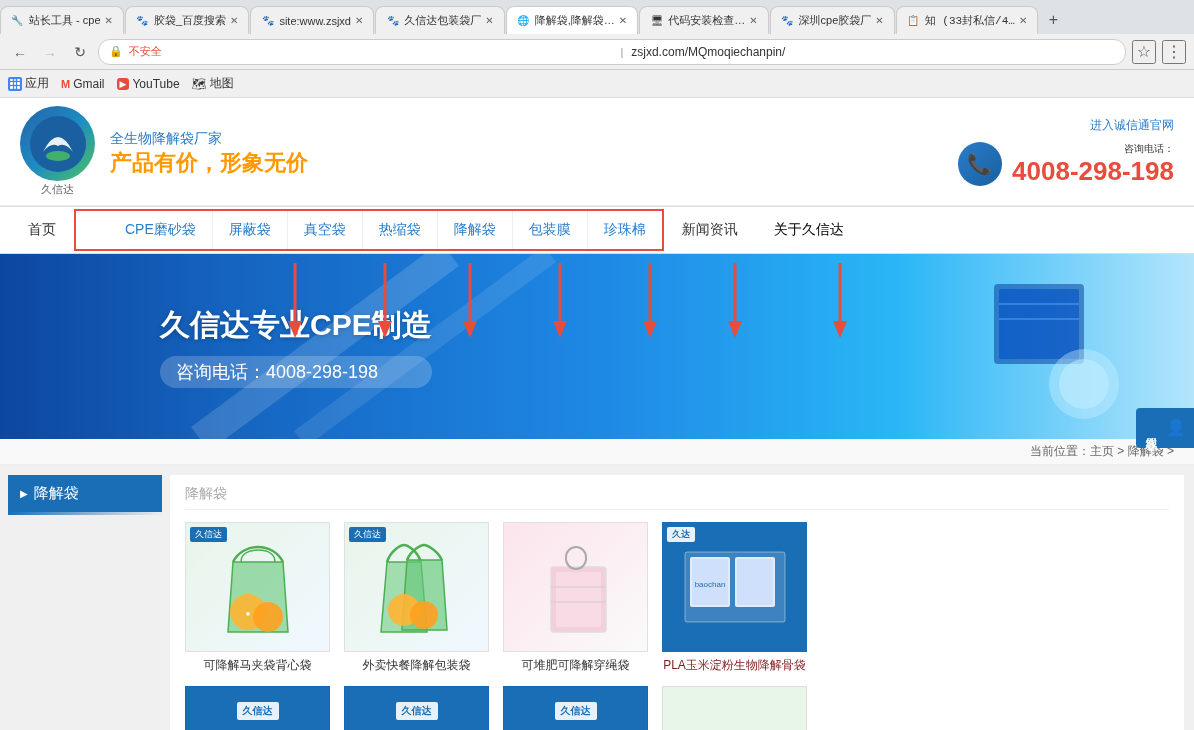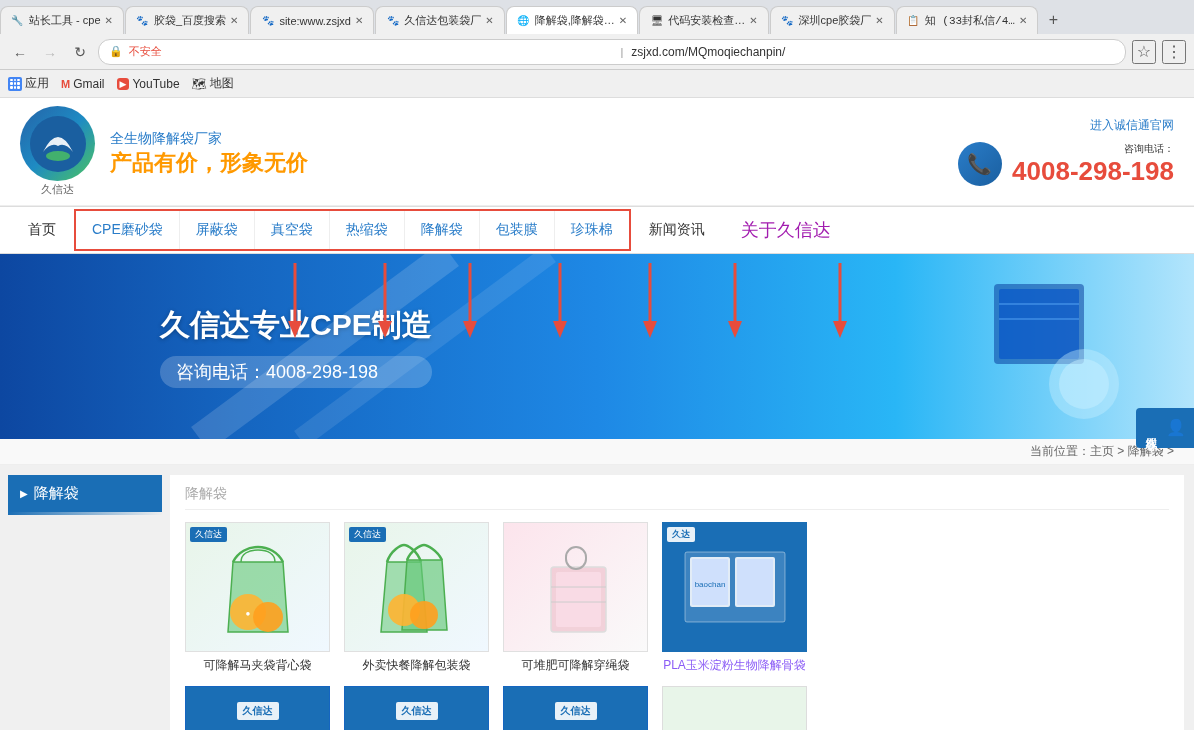--- a/index.html
+++ b/index.html
@@ -154,30 +154,30 @@
           <div style="font-size:26px;color:#e74c3c;font-weight:bold;">4008-298-198</div>
         </div>
       </div>
     </div>
   </div>
 
   <div style="background:#fff;display:flex;align-items:center;border-top:1px solid #ddd;border-bottom:1px solid #ddd;padding:0 10px;position:relative;">
     <div style="padding:10px 18px;font-size:14px;color:#333;cursor:pointer;white-space:nowrap;">首页</div>
 
     <div style="display:flex;border:2px solid #e74c3c;margin:2px 0;">
-      <div style="padding:10px 16px;font-size:14px;color:#2a7dc9;cursor:pointer;white-space:nowrap;">CPE磨砂袋</div>
+      <div style="padding:10px 16px;font-size:14px;color:#2a7dc9;cursor:pointer;white-space:nowrap;margin-left:33px;">CPE磨砂袋</div>
       <div style="padding:10px 16px;font-size:14px;color:#2a7dc9;cursor:pointer;white-space:nowrap;border-left:1px solid #eee;">屏蔽袋</div>
       <div style="padding:10px 16px;font-size:14px;color:#2a7dc9;cursor:pointer;white-space:nowrap;border-left:1px solid #eee;">真空袋</div>
       <div style="padding:10px 16px;font-size:14px;color:#2a7dc9;cursor:pointer;white-space:nowrap;border-left:1px solid #eee;">热缩袋</div>
       <div style="padding:10px 16px;font-size:14px;color:#2a7dc9;cursor:pointer;white-space:nowrap;border-left:1px solid #eee;">降解袋</div>
       <div style="padding:10px 16px;font-size:14px;color:#2a7dc9;cursor:pointer;white-space:nowrap;border-left:1px solid #eee;">包装膜</div>
       <div style="padding:10px 16px;font-size:14px;color:#2a7dc9;cursor:pointer;white-space:nowrap;border-left:1px solid #eee;">珍珠棉</div>
     </div>
     <div style="padding:10px 18px;font-size:14px;color:#333;cursor:pointer;white-space:nowrap;">新闻资讯</div>
-    <div style="padding:10px 18px;font-size:18px;color:#a21caf;cursor:pointer;white-space:nowrap;">关于久信达</div>
+    <div style="padding:10px 18px;font-size:14px;color:#000000;cursor:pointer;white-space:nowrap;">关于久信达</div>
   </div>
 
   <svg style="position:absolute;top:155px;left:0;width:100%;height:110px;z-index:15;pointer-events:none;" viewBox="0 0 1194 110">
 
     <line x1="295" y1="10" x2="295" y2="80" stroke="#e74c3c" stroke-width="3"></line>
     <polygon points="295,85 288,68 302,68" fill="#e74c3c"></polygon>
 
     <line x1="385" y1="10" x2="385" y2="80" stroke="#e74c3c" stroke-width="3"></line>
     <polygon points="385,85 378,68 392,68" fill="#e74c3c"></polygon>
 
@@ -285,21 +285,21 @@
             <div style="position:absolute;top:4px;left:4px;background:rgba(255,255,255,0.9);color:#1a6eb5;font-size:9px;padding:1px 5px;border-radius:2px;font-weight:bold;">久达</div>
             <svg width="110" height="80" viewBox="0 0 110 80">
               <rect x="5" y="5" width="100" height="70" rx="2" fill="rgba(255,255,255,0.15)" stroke="rgba(255,255,255,0.4)" stroke-width="1"></rect>
               <rect x="10" y="10" width="40" height="50" rx="2" fill="rgba(255,255,255,0.85)"></rect>
               <rect x="55" y="10" width="40" height="50" rx="2" fill="rgba(255,255,255,0.85)"></rect>
               <rect x="12" y="12" width="36" height="46" rx="1" fill="rgba(200,220,255,0.7)"></rect>
               <rect x="57" y="12" width="36" height="46" rx="1" fill="rgba(200,220,255,0.7)"></rect>
               <text x="30" y="40" text-anchor="middle" fill="#1a6eb5" font-size="8">baochan</text>
             </svg>
           </div>
-          <div style="font-size:12px;color:#8b5cf6;margin-top:5px;">PLA玉米淀粉生物降解骨袋</div>
+          <div style="font-size:12px;color:#7f1d1d;margin-top:5px;">PLA玉米淀粉生物降解骨袋</div>
         </div>
 
       </div>
 
       <div style="display:flex;gap:14px;">
         <div style="width:145px;height:50px;background:#1a6eb5;border:1px solid #1565c0;cursor:pointer;display:flex;align-items:center;justify-content:center;">
           <span style="background:rgba(255,255,255,0.9);color:#1a6eb5;font-size:10px;padding:2px 6px;border-radius:2px;font-weight:bold;">久信达</span>
         </div>
         <div style="width:145px;height:50px;background:#1a6eb5;border:1px solid #1565c0;cursor:pointer;display:flex;align-items:center;justify-content:center;">
           <span style="background:rgba(255,255,255,0.9);color:#1a6eb5;font-size:10px;padding:2px 6px;border-radius:2px;font-weight:bold;">久信达</span>

